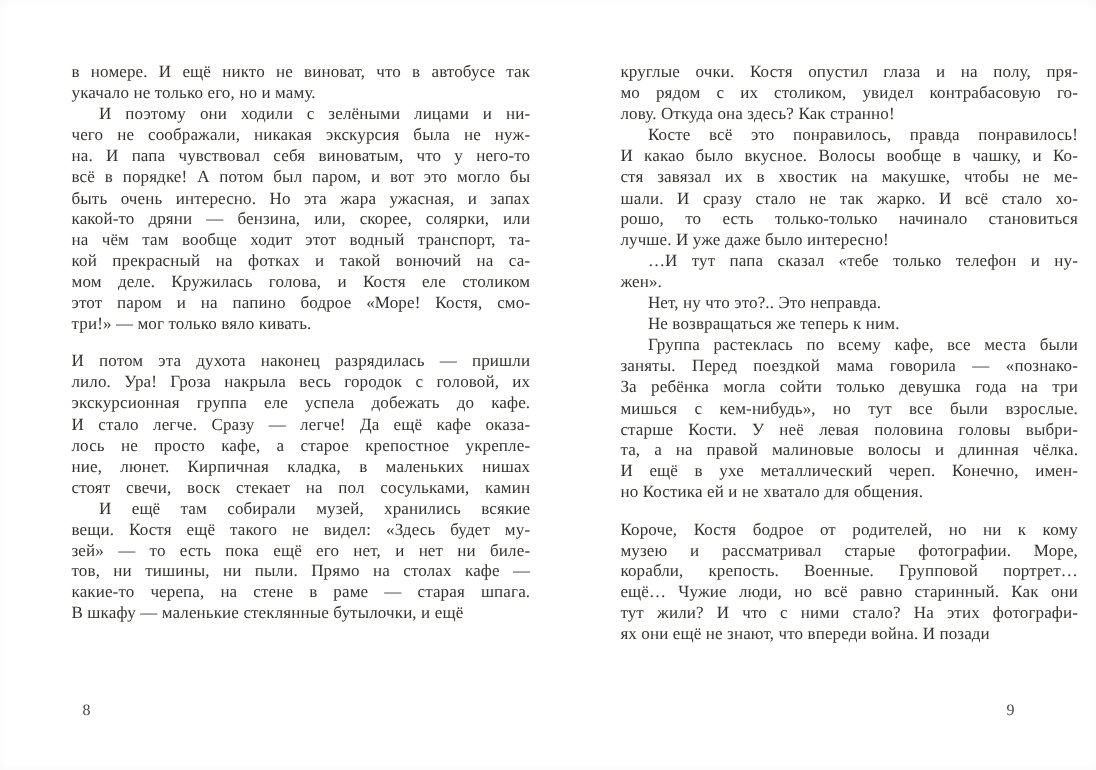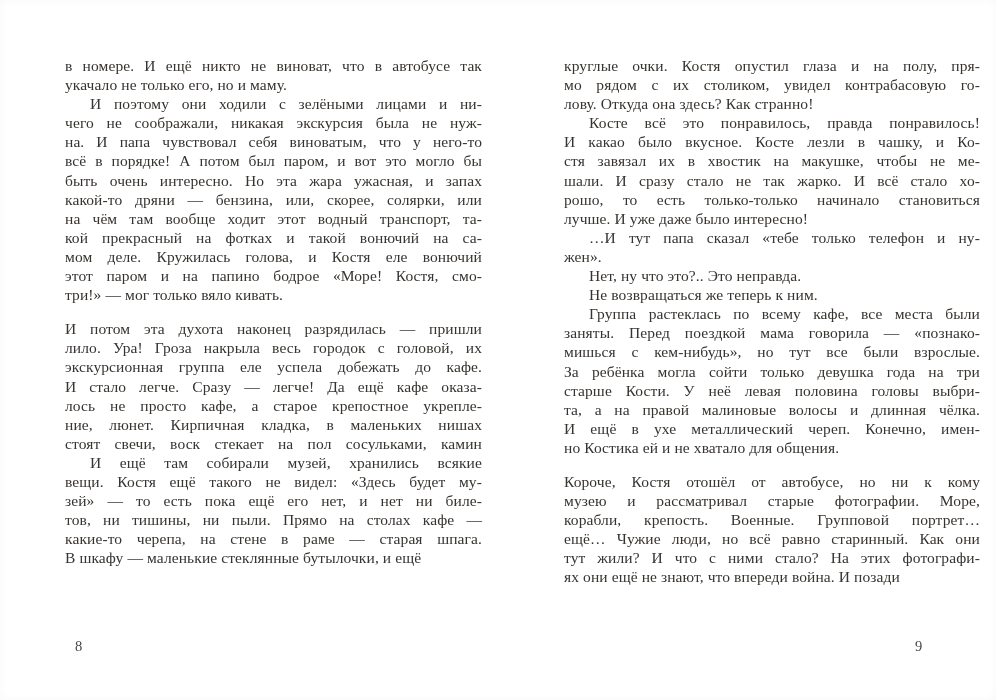--- a/index.html
+++ b/index.html
@@ -53,21 +53,21 @@
       </div>
       <div class="para">
         <div class="line indent">И поэтому они ходили с зелёными лицами и ни-</div>
         <div class="line">чего не соображали, никакая экскурсия была не нуж-</div>
         <div class="line">на. И папа чувствовал себя виноватым, что у него-то</div>
         <div class="line">всё в порядке! А потом был паром, и вот это могло бы</div>
         <div class="line">быть очень интересно. Но эта жара ужасная, и запах</div>
         <div class="line">какой-то дряни — бензина, или, скорее, солярки, или</div>
         <div class="line">на чём там вообще ходит этот водный транспорт, та-</div>
         <div class="line">кой прекрасный на фотках и такой вонючий на са-</div>
-        <div class="line">мом деле. Кружилась голова, и Костя еле вонючий</div>
+        <div class="line">мом деле. Кружилась голова, и Костя еле столиком</div>
         <div class="line">этот паром и на папино бодрое «Море! Костя, смо-</div>
         <div class="line end">три!» — мог только вяло кивать.</div>
       </div>
       <div class="para gap">
         <div class="line">И потом эта духота наконец разрядилась — пришли</div>
         <div class="line">лило. Ура! Гроза накрыла весь городок с головой, их</div>
         <div class="line">экскурсионная группа еле успела добежать до кафе.</div>
         <div class="line">И стало легче. Сразу — легче! Да ещё кафе оказа-</div>
         <div class="line">лось не просто кафе, а старое крепостное укрепле-</div>
         <div class="line">ние, люнет. Кирпичная кладка, в маленьких нишах</div>
@@ -83,48 +83,48 @@
       </div>
     </div>
   <div class="page page-right">
       <div class="para">
         <div class="line">круглые очки. Костя опустил глаза и на полу, пря-</div>
         <div class="line">мо рядом с их столиком, увидел контрабасовую го-</div>
         <div class="line end">лову. Откуда она здесь? Как странно!</div>
       </div>
       <div class="para">
         <div class="line indent">Косте всё это понравилось, правда понравилось!</div>
-        <div class="line">И какао было вкусное. Косте лезли в чашку, и Ко-</div>
+        <div class="line">И какао было вкусное. Волосы вообще в чашку, и Ко-</div>
         <div class="line">стя завязал их в хвостик на макушке, чтобы не ме-</div>
         <div class="line">шали. И сразу стало не так жарко. И всё стало хо-</div>
         <div class="line">рошо, то есть только-только начинало становиться</div>
         <div class="line end">лучше. И уже даже было интересно!</div>
       </div>
       <div class="para">
         <div class="line indent">…И тут папа сказал «тебе только телефон и ну-</div>
         <div class="line end">жен».</div>
       </div>
       <div class="para">
         <div class="line end indent">Нет, ну что это?.. Это неправда.</div>
       </div>
       <div class="para">
         <div class="line end indent">Не возвращаться же теперь к ним.</div>
       </div>
       <div class="para">
         <div class="line indent">Группа растеклась по всему кафе, все места были</div>
         <div class="line">заняты. Перед поездкой мама говорила — «познако-</div>
+        <div class="line">За ребёнка могла сойти только девушка года на три</div>
         <div class="line">мишься с кем-нибудь», но тут все были взрослые.</div>
-        <div class="line">За ребёнка могла сойти только девушка года на три</div>
         <div class="line">старше Кости. У неё левая половина головы выбри-</div>
         <div class="line">та, а на правой малиновые волосы и длинная чёлка.</div>
         <div class="line">И ещё в ухе металлический череп. Конечно, имен-</div>
         <div class="line end">но Костика ей и не хватало для общения.</div>
       </div>
       <div class="para gap">
-        <div class="line">Короче, Костя отошёл от автобусе, но ни к кому</div>
+        <div class="line">Короче, Костя бодрое от родителей, но ни к кому</div>
         <div class="line">музею и рассматривал старые фотографии. Море,</div>
         <div class="line">корабли, крепость. Военные. Групповой портрет…</div>
         <div class="line">ещё… Чужие люди, но всё равно старинный. Как они</div>
         <div class="line">тут жили? И что с ними стало? На этих фотографи-</div>
         <div class="line end">ях они ещё не знают, что впереди война. И позади</div>
       </div>
     </div>
   <div class="page-number page-number-left">8</div>
   <div class="page-number page-number-right">9</div>
 </div>

